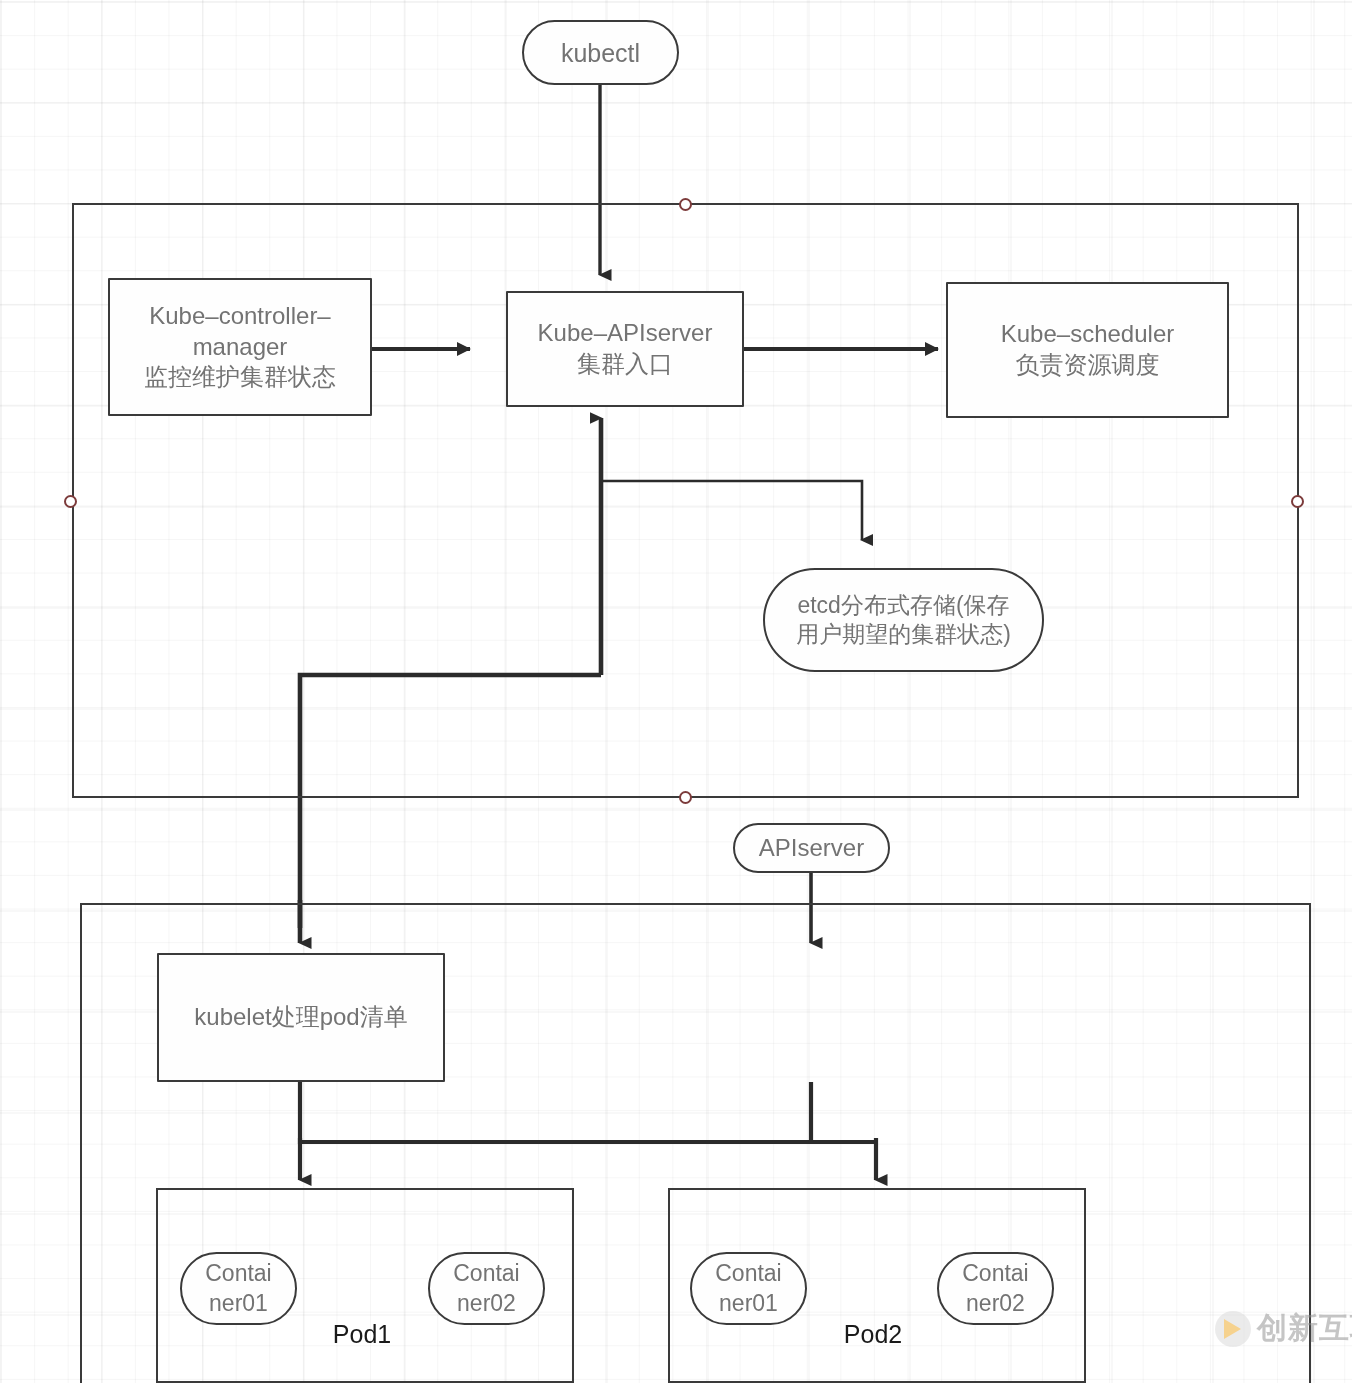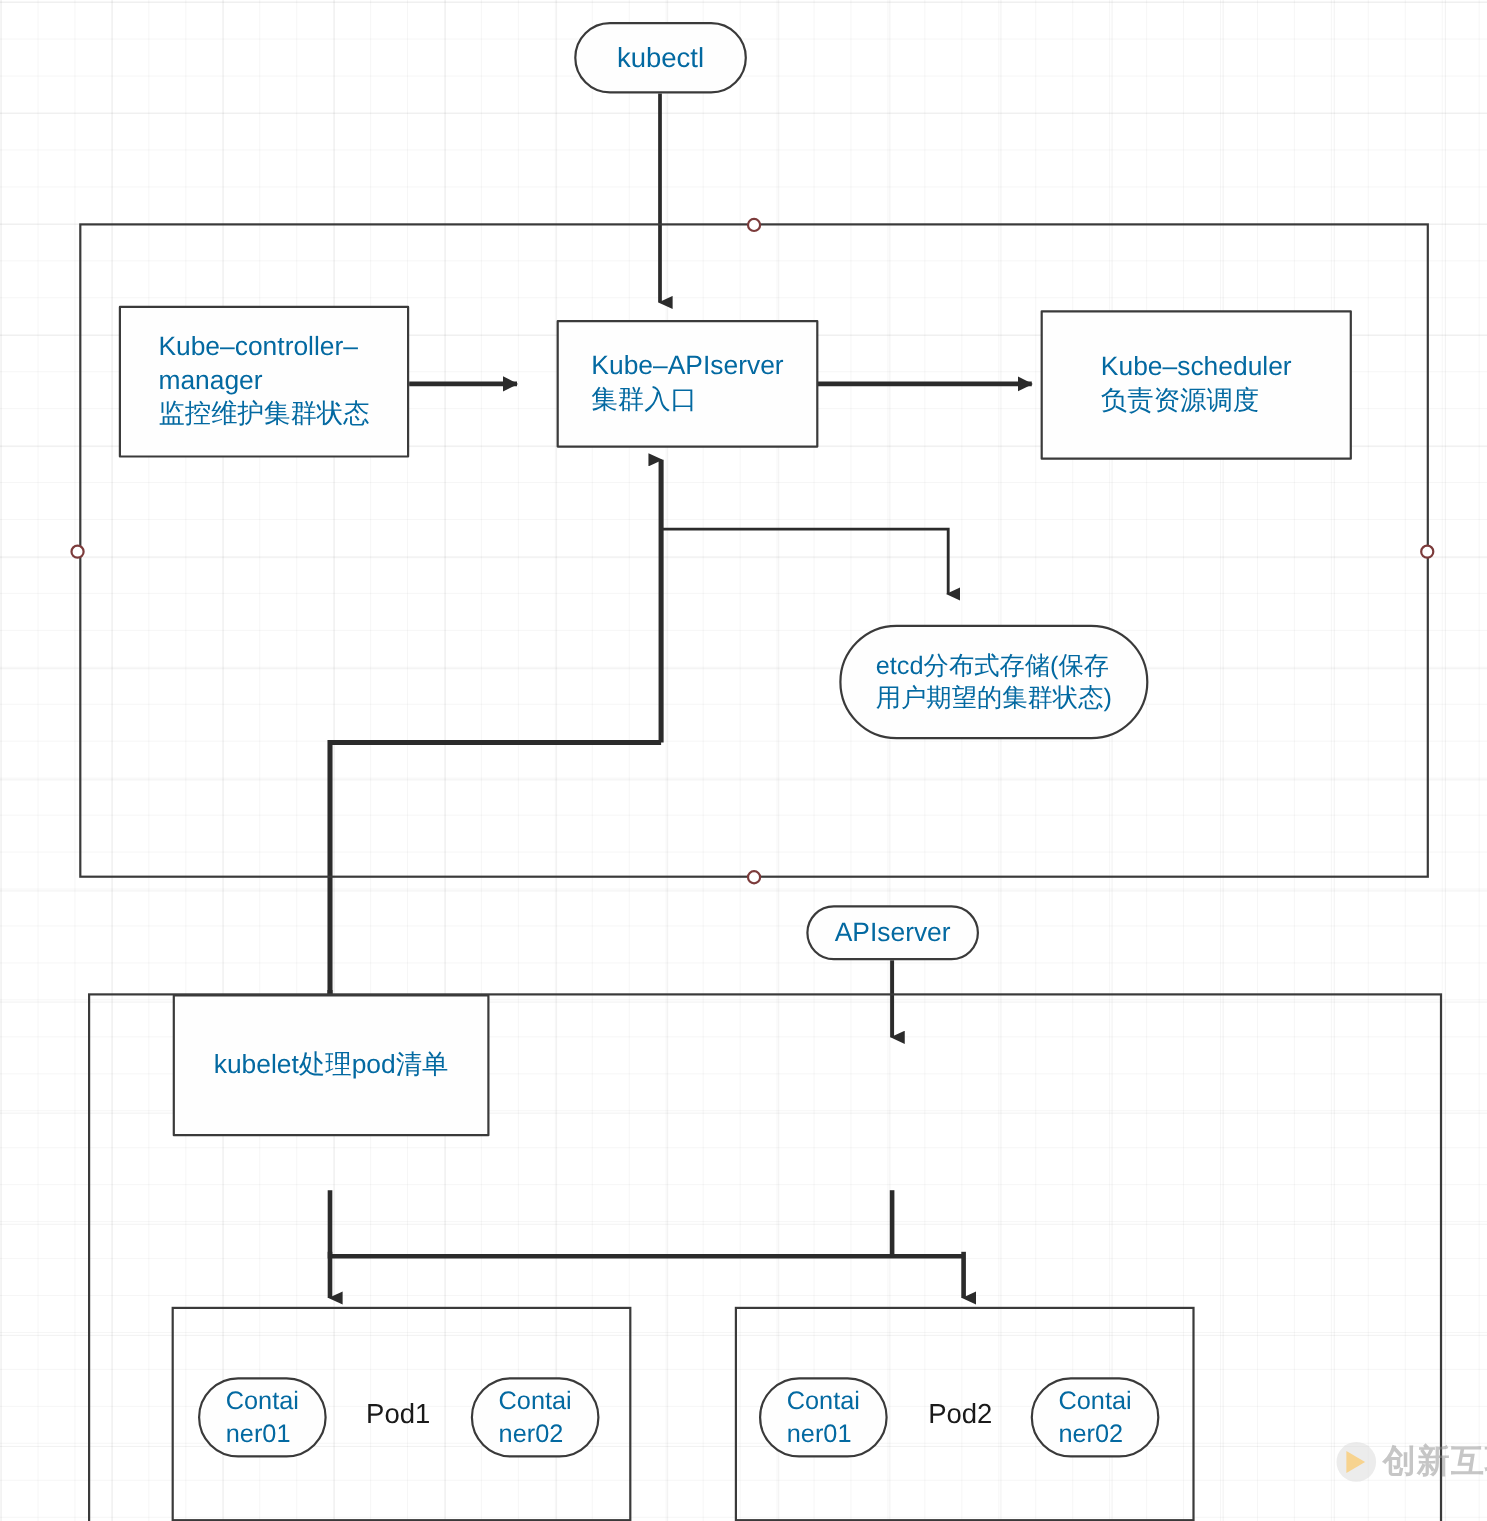--- a/index.html
+++ b/index.html
@@ -36,22 +36,22 @@
     width: 1352px;
     height: 1383px;
     pointer-events: none;
   }
   .node {
     position: absolute;
     box-sizing: border-box;
     display: flex;
     align-items: center;
     justify-content: center;
-    text-align: left;
-    color: #0369a1;
+    text-align: center;
+    color: #737373;
     background: #fefefe;
     line-height: 1.28;
     white-space: pre-line;
     z-index: 3;
   }
   .rect {
     border: 2.6px solid #3a3a3a;
     border-radius: 1px;
   }
   .capsule {
@@ -70,20 +70,21 @@
     box-sizing: border-box;
     border: 2.4px solid #3a3a3a;
     background: transparent;
     z-index: 2;
   }
   .pod-label {
     position: absolute;
     color: #1a1a1a;
     z-index: 4;
     text-align: center;
+    margin-top: 48px;
   }
   .endpoint-dot {
     position: absolute;
     width: 13px;
     height: 13px;
     box-sizing: border-box;
     border: 2px solid #7c3b3b;
     border-radius: 50%;
     background: #ffffff;
     z-index: 6;
@@ -204,21 +205,21 @@
 集群入口</div>
 
   <div class="node rect" style="left:946px; top:282px; width:283px; height:136px; font-size:24px;">Kube–scheduler
 负责资源调度</div>
 
   <div class="node capsule" style="left:763px; top:568px; width:281px; height:104px; font-size:23px;">etcd分布式存储(保存
 用户期望的集群状态)</div>
 
   <div class="node capsule" style="left:733px; top:823px; width:157px; height:50px; font-size:24px;">APIserver</div>
 
-  <div class="node rect" style="left:157px; top:904px; width:288px; height:129px; font-size:24px;">kubelet处理pod清单</div>
+  <div class="node rect" style="left:157px; top:953px; width:288px; height:129px; font-size:24px;">kubelet处理pod清单</div>
 
 
   <div class="pod-box" style="left:156px; top:1188px; width:418px; height:195px;"></div>
   <div class="node capsule" style="left:180px; top:1252px; width:117px; height:73px; font-size:23px;">Contai
 ner01</div>
   <div class="pod-label" style="left:307px; top:1272px; width:110px; font-size:25px;">Pod1</div>
   <div class="node capsule" style="left:428px; top:1252px; width:117px; height:73px; font-size:23px;">Contai
 ner02</div>
 
   <div class="pod-box" style="left:668px; top:1188px; width:418px; height:195px;"></div>

